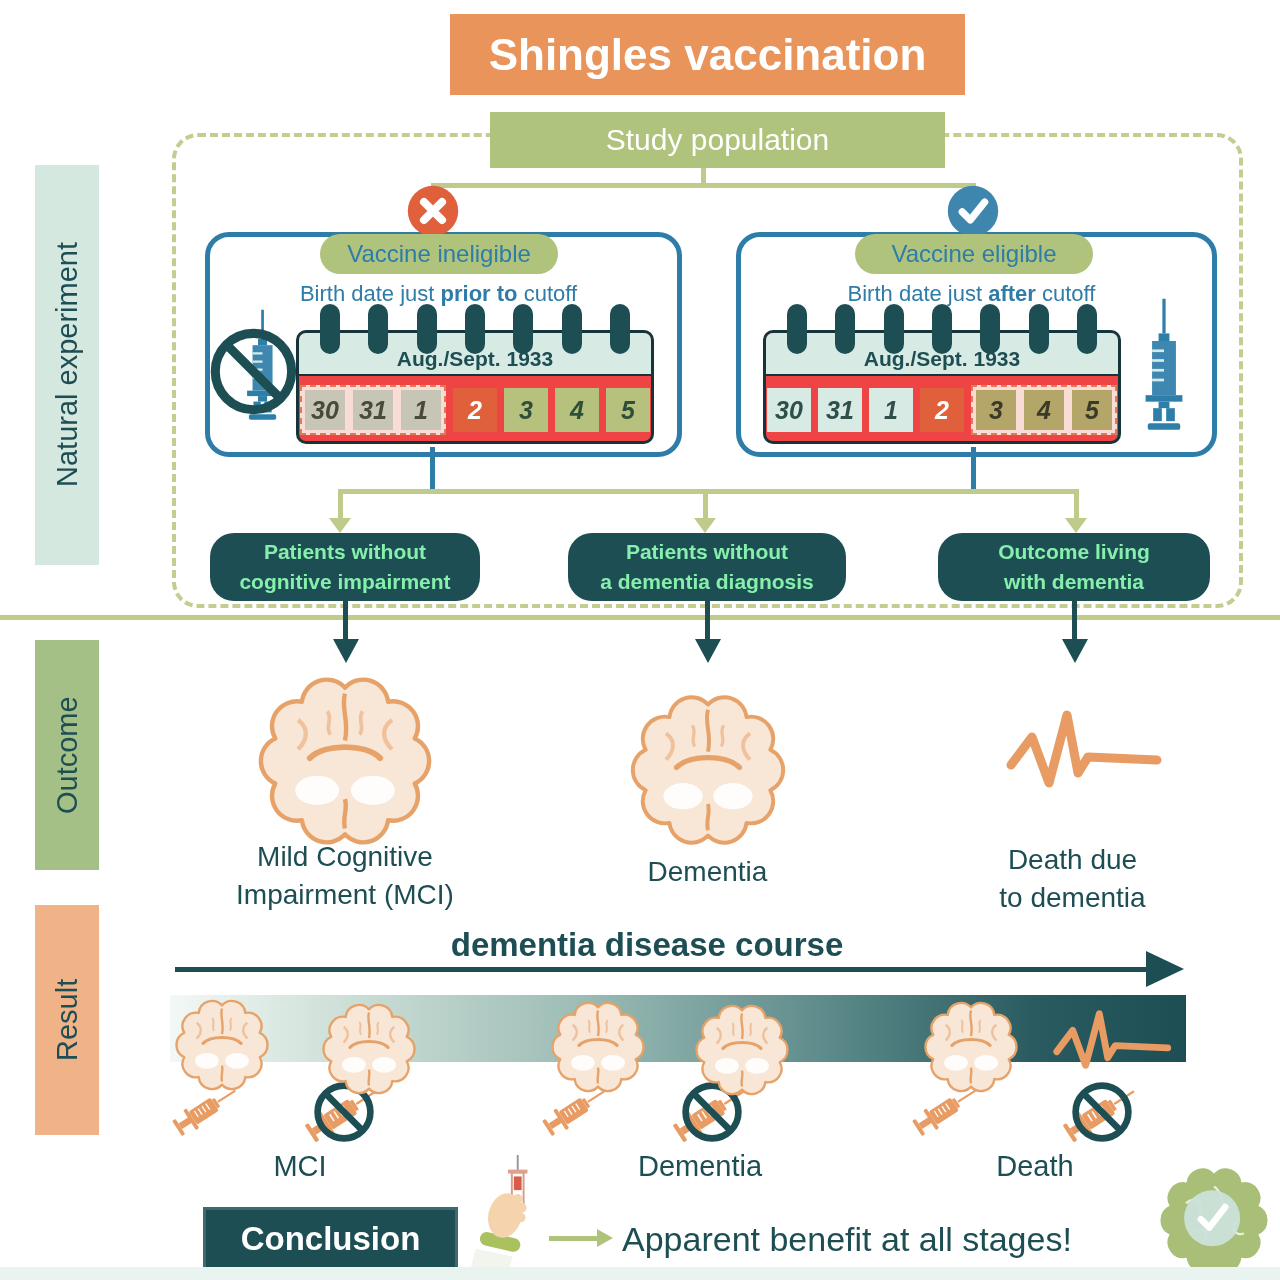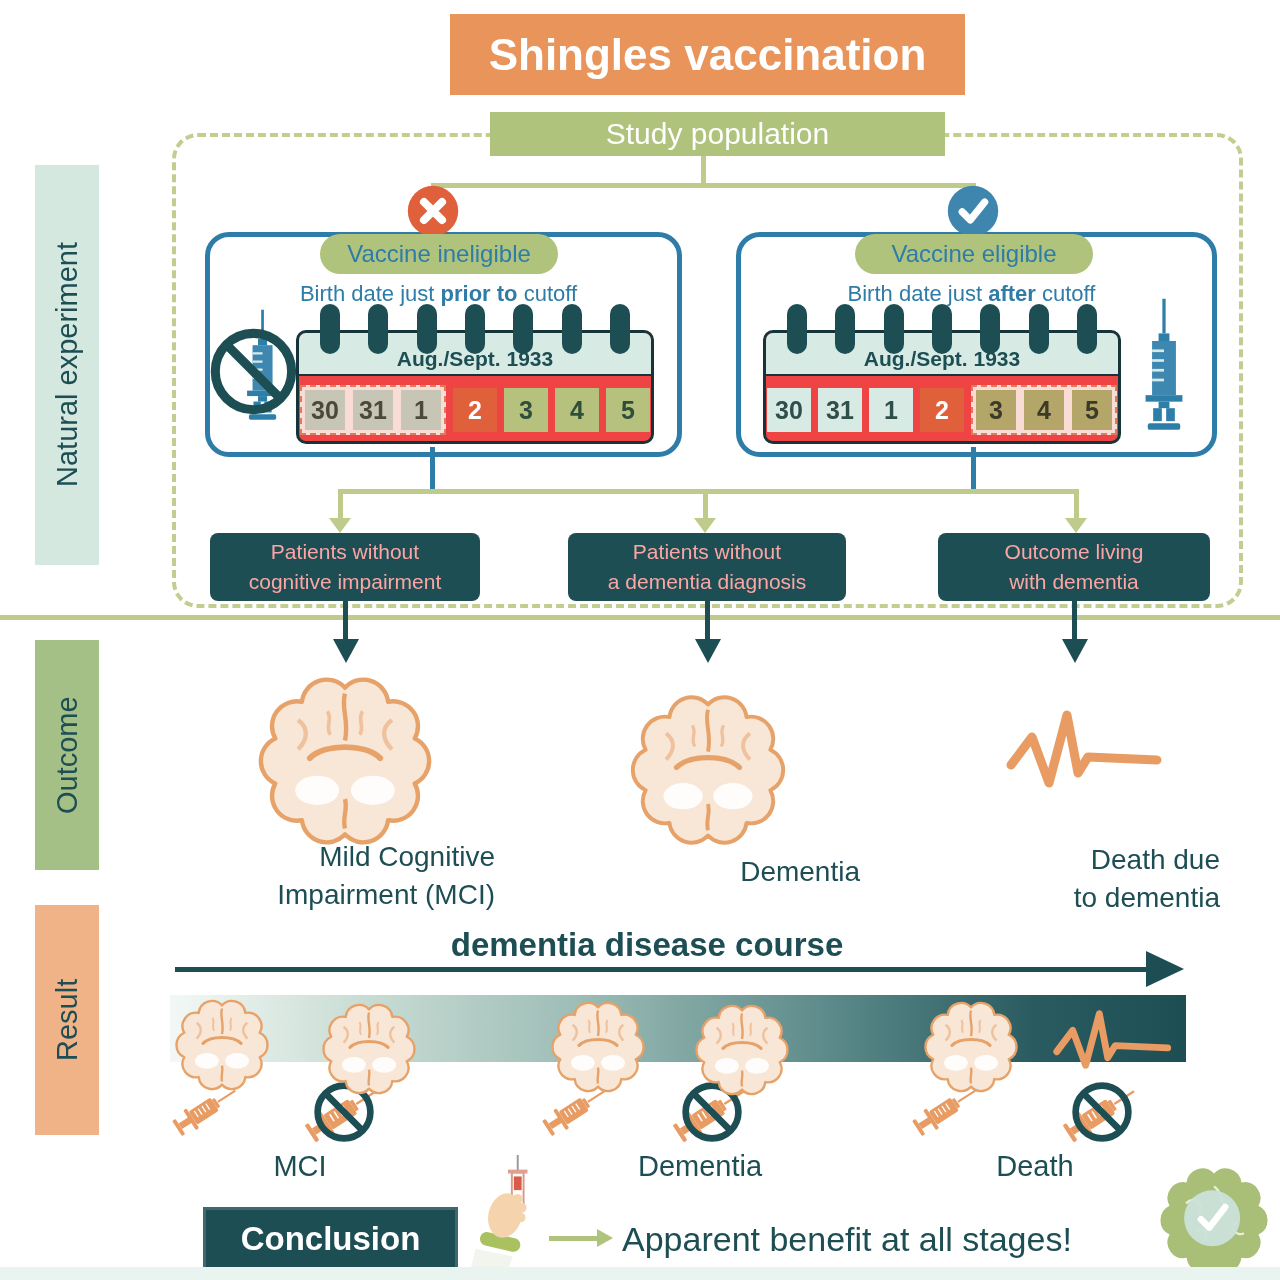--- a/index.html
+++ b/index.html
@@ -25,38 +25,38 @@
   .subtitle b{font-weight:bold;}
   .subtitle span{white-space:pre;}
   
   .calendar{position:absolute;width:358px;height:140px;}
   .cal-rings{position:absolute;top:0;left:24px;right:24px;height:50px;display:flex;justify-content:space-between;z-index:3;}
   .ring{width:20px;height:50px;border-radius:10px;background:#1D4E54;}
   .cal-body{position:absolute;top:26px;left:0;right:0;bottom:0;background:#ef4444;border:3px solid #16343A;border-radius:10px;overflow:hidden;}
   .cal-header{height:38px;background:#D8EAE4;border-bottom:2px solid #16343A;display:flex;align-items:flex-end;justify-content:center;
               padding-bottom:3px;font-size:21px;font-weight:bold;color:#1D4E54;}
   .cal-dates{display:flex;align-items:center;justify-content:center;gap:7px;padding-top:9px;}
-  .cell{width:44px;height:44px;display:flex;align-items:center;justify-content:center;font-size:25px;font-weight:bold;}
+  .cell{width:44px;height:44px;display:flex;align-items:center;justify-content:center;font-size:25px;font-weight:bold;font-style:italic;}
   .dgroup{display:flex;gap:8px;padding:3px;border:2px dashed #DD7B5B;background:#FADCD6;}
   .dgroup .cell{width:40px;height:40px;}
   .c-gray{background:#C7C5B5;color:#4A4A3C;}
   .c-teal{background:#D8EAE4;color:#2F4F4A;}
   .c-orange{background:#E0603C;color:#ffffff;}
   .c-green{background:#B5C17C;color:#2F4F3A;}
   .c-khaki{background:#B4A569;color:#3A3A28;}
   
-  .dark-box{background:#1D4E54;border-radius:8px;color:#fca5a5;font-size:21px;font-weight:normal;
+  .dark-box{background:#1D4E54;border-radius:24px;color:#86efac;font-size:21px;font-weight:bold;
             display:flex;flex-direction:column;align-items:center;justify-content:center;line-height:1.45;text-align:center;}
   
   .tri-down-olive{width:0;height:0;border-left:11px solid transparent;border-right:11px solid transparent;border-top:15px solid #BFCB8B;}
   .tri-down-teal{width:0;height:0;border-left:13px solid transparent;border-right:13px solid transparent;border-top:24px solid #1D4E54;}
   .tri-right-teal{width:0;height:0;border-top:18px solid transparent;border-bottom:18px solid transparent;border-left:38px solid #1D4E54;}
   .tri-right-olive{width:0;height:0;border-top:9px solid transparent;border-bottom:9px solid transparent;border-left:16px solid #AFC37D;}
   
-  .out-label{color:#1D4E54;font-size:28px;text-align:right;line-height:1.35;}
+  .out-label{color:#1D4E54;font-size:28px;text-align:center;line-height:1.35;}
   .course-title{color:#1D4E54;font-size:33px;font-weight:bold;text-align:center;}
   .grad-bar{background:linear-gradient(90deg,#F3F8F5 0%,#CBDED6 18%,#9DBDB6 40%,#5C8A8A 65%,#2A5B60 85%,#1D4E54 100%);}
   .stage-label{color:#1D4E54;font-size:29px;text-align:center;}
   .conclusion-box{background:#1D4E54;border:3px solid #40696E;color:#ffffff;font-size:33px;font-weight:bold;text-align:right;}
   .conclusion-text{color:#1D4E54;font-size:34px;}
   .z2{z-index:2;}
 </style>
 </head>
 <body>
 
@@ -165,21 +165,21 @@
         <circle cx="60" cy="66" r="5" fill="#F5D3AC"></circle>
       </symbol>
     </defs>
   </svg>
 
   <div class="vbar" style="top:165px;height:400px;background:#D5E8E0;">Natural experiment</div>
   <div class="vbar" style="top:640px;height:230px;background:#A5C086;">Outcome</div>
   <div class="vbar" style="top:905px;height:230px;background:#F0B287;">Result</div>
 
   <div class="abs center title-banner" style="left:450px;top:14px;width:515px;height:81px;">Shingles vaccination</div>
-  <div class="abs center study-banner z2" style="left:490px;top:112px;width:455px;height:44px;">Study population</div>
+  <div class="abs center study-banner z2" style="left:490px;top:112px;width:455px;height:56px;">Study population</div>
 
   <div class="abs dashed-region" style="left:172px;top:133px;width:1063px;height:467px;"></div>
 
   <div class="abs oline" style="left:701px;top:156px;width:5px;height:29px;"></div>
   <div class="abs oline" style="left:431px;top:183px;width:545px;height:5px;"></div>
   <svg class="abs z2" style="left:406px;top:184px;" width="54" height="54">
       <use href="#sym-xcircle"></use>
     </svg>
   <svg class="abs z2" style="left:946px;top:184px;" width="54" height="54">
       <use href="#sym-checkcircle"></use>

